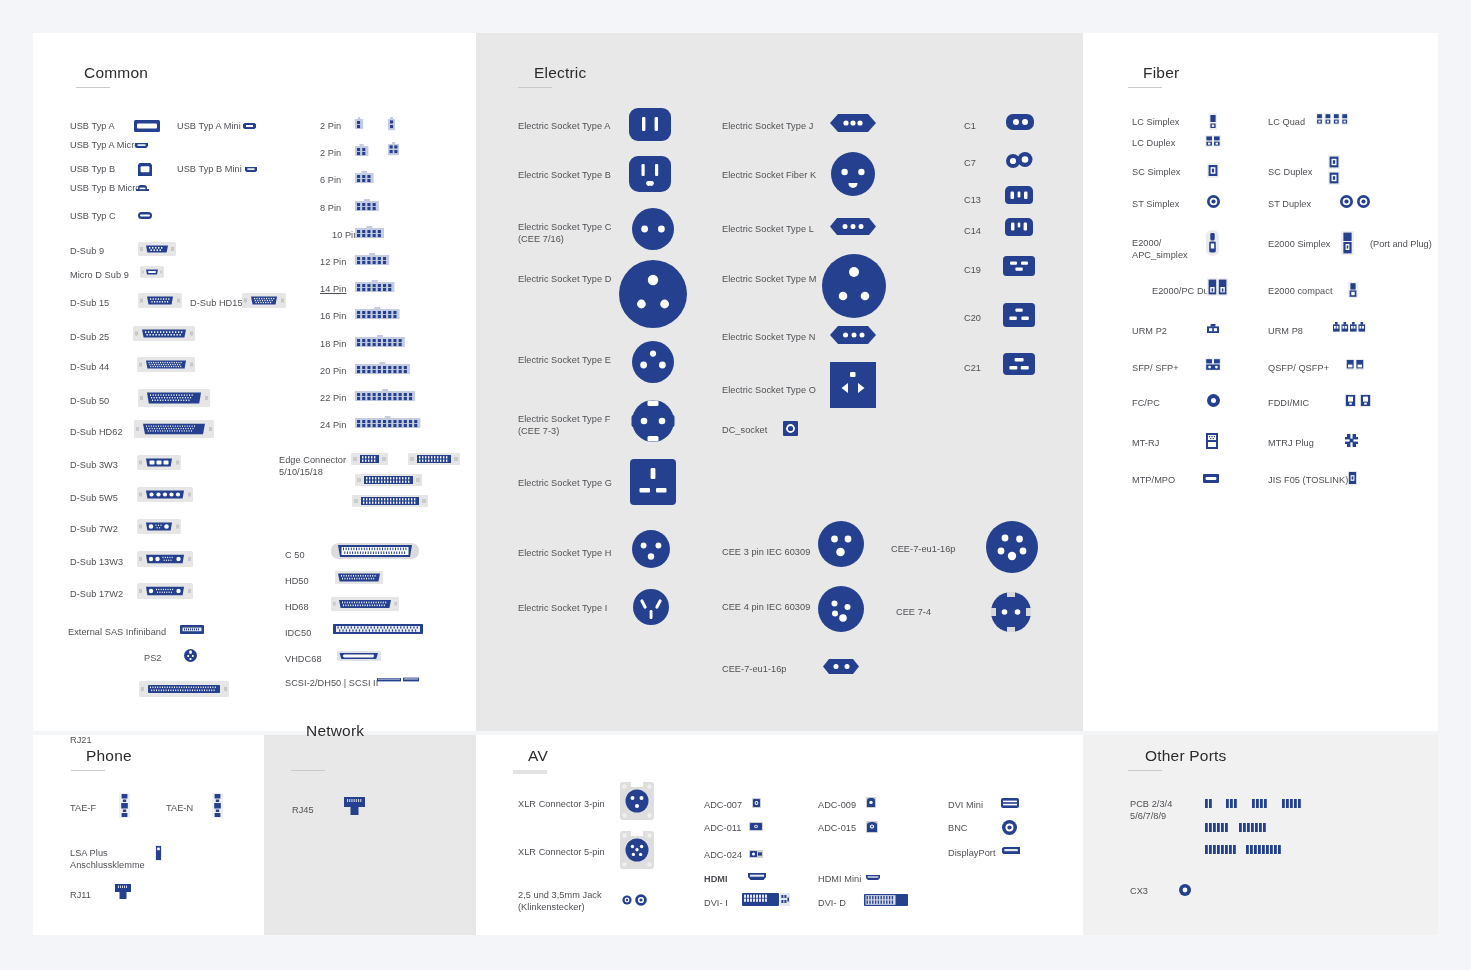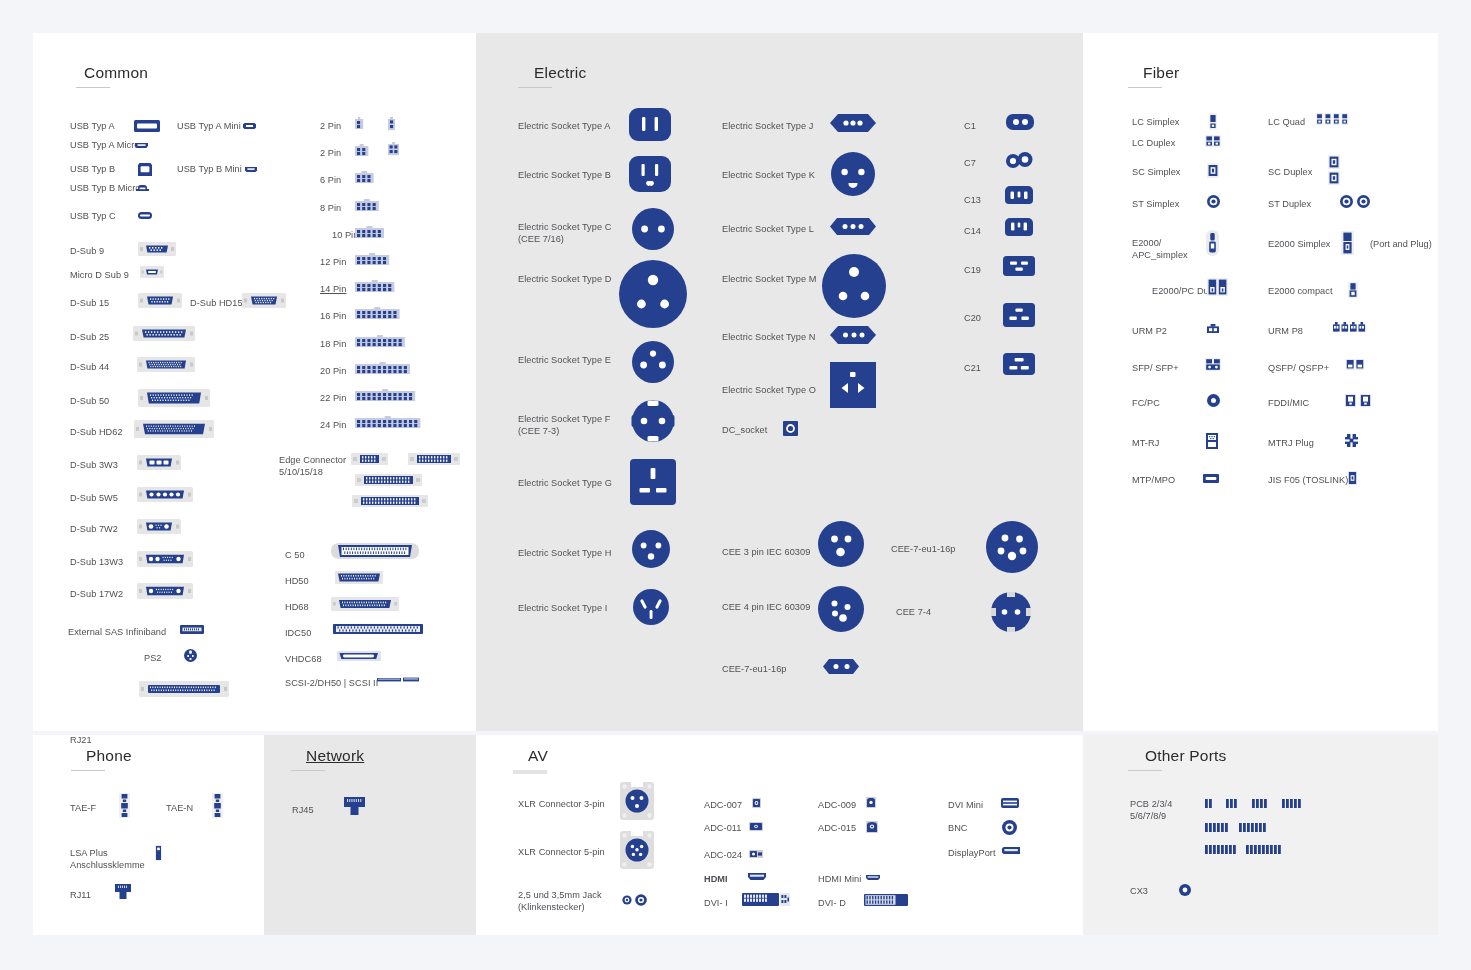--- a/index.html
+++ b/index.html
@@ -64,21 +64,21 @@
 
   <div class="sect-title" style="left:534px;top:64px;">Electric</div>
   <div class="sect-rule" style="left:518px;top:87px;"></div>
 
   <div class="sect-title" style="left:1143px;top:64px;">Fiber</div>
   <div class="sect-rule" style="left:1128px;top:87px;"></div>
 
   <div class="sect-title" style="left:86px;top:747px;">Phone</div>
   <div class="sect-rule" style="left:71px;top:770px;"></div>
 
-  <div class="sect-title" style="left:306px;top:747px;text-decoration:underline;">Network</div>
+  <div class="sect-title" style="left:306px;top:722px;">Network</div>
   <div class="sect-rule" style="left:291px;top:770px;"></div>
 
   <div class="sect-title" style="left:528px;top:747px;">AV</div>
   <div class="sect-rule thick" style="left:513px;top:770px;"></div>
 
   <div class="sect-title" style="left:1145px;top:747px;">Other Ports</div>
   <div class="sect-rule" style="left:1128px;top:770px;"></div>
 
   <div class="lbl" style="left:70px;top:121px;">USB Typ A</div>
   <div class="ic" style="left:134px;top:120px;">
@@ -1369,21 +1369,21 @@
   <div class="lbl" style="left:722px;top:121px;">Electric Socket Type J</div>
   <div class="ic" style="left:830px;top:114px;">
     <svg width="46" height="18" viewBox="0 0 46 18">
         <path d="M8 0 H38 L46 9 L38 18 H8 L0 9 Z" fill="#24408e"></path>
         <circle cx="16" cy="9" r="2.6" fill="#fff"></circle>
         <circle cx="23" cy="9" r="2.6" fill="#fff"></circle>
         <circle cx="30" cy="9" r="2.6" fill="#fff"></circle>
       </svg>
   </div>
 
-  <div class="lbl" style="left:722px;top:170px;">Electric Socket Type K</div>
+  <div class="lbl" style="left:722px;top:170px;">Electric Socket Fiber K</div>
   <div class="ic" style="left:831px;top:152px;">
     <svg width="44" height="44" viewBox="0 0 44 44">
         <circle cx="22" cy="22" r="22" fill="#24408e"></circle>
         <circle cx="13.6" cy="20" r="3.2" fill="#fff"></circle>
         <circle cx="30.4" cy="20" r="3.2" fill="#fff"></circle>
         <path d="M17.5 31 H26.5 A4.5 4.5 0 0 1 22 36 A4.5 4.5 0 0 1 17.5 31 Z" fill="#fff"></path>
       </svg>
   </div>
 
   <div class="lbl" style="left:722px;top:224px;">Electric Socket Type L</div>

